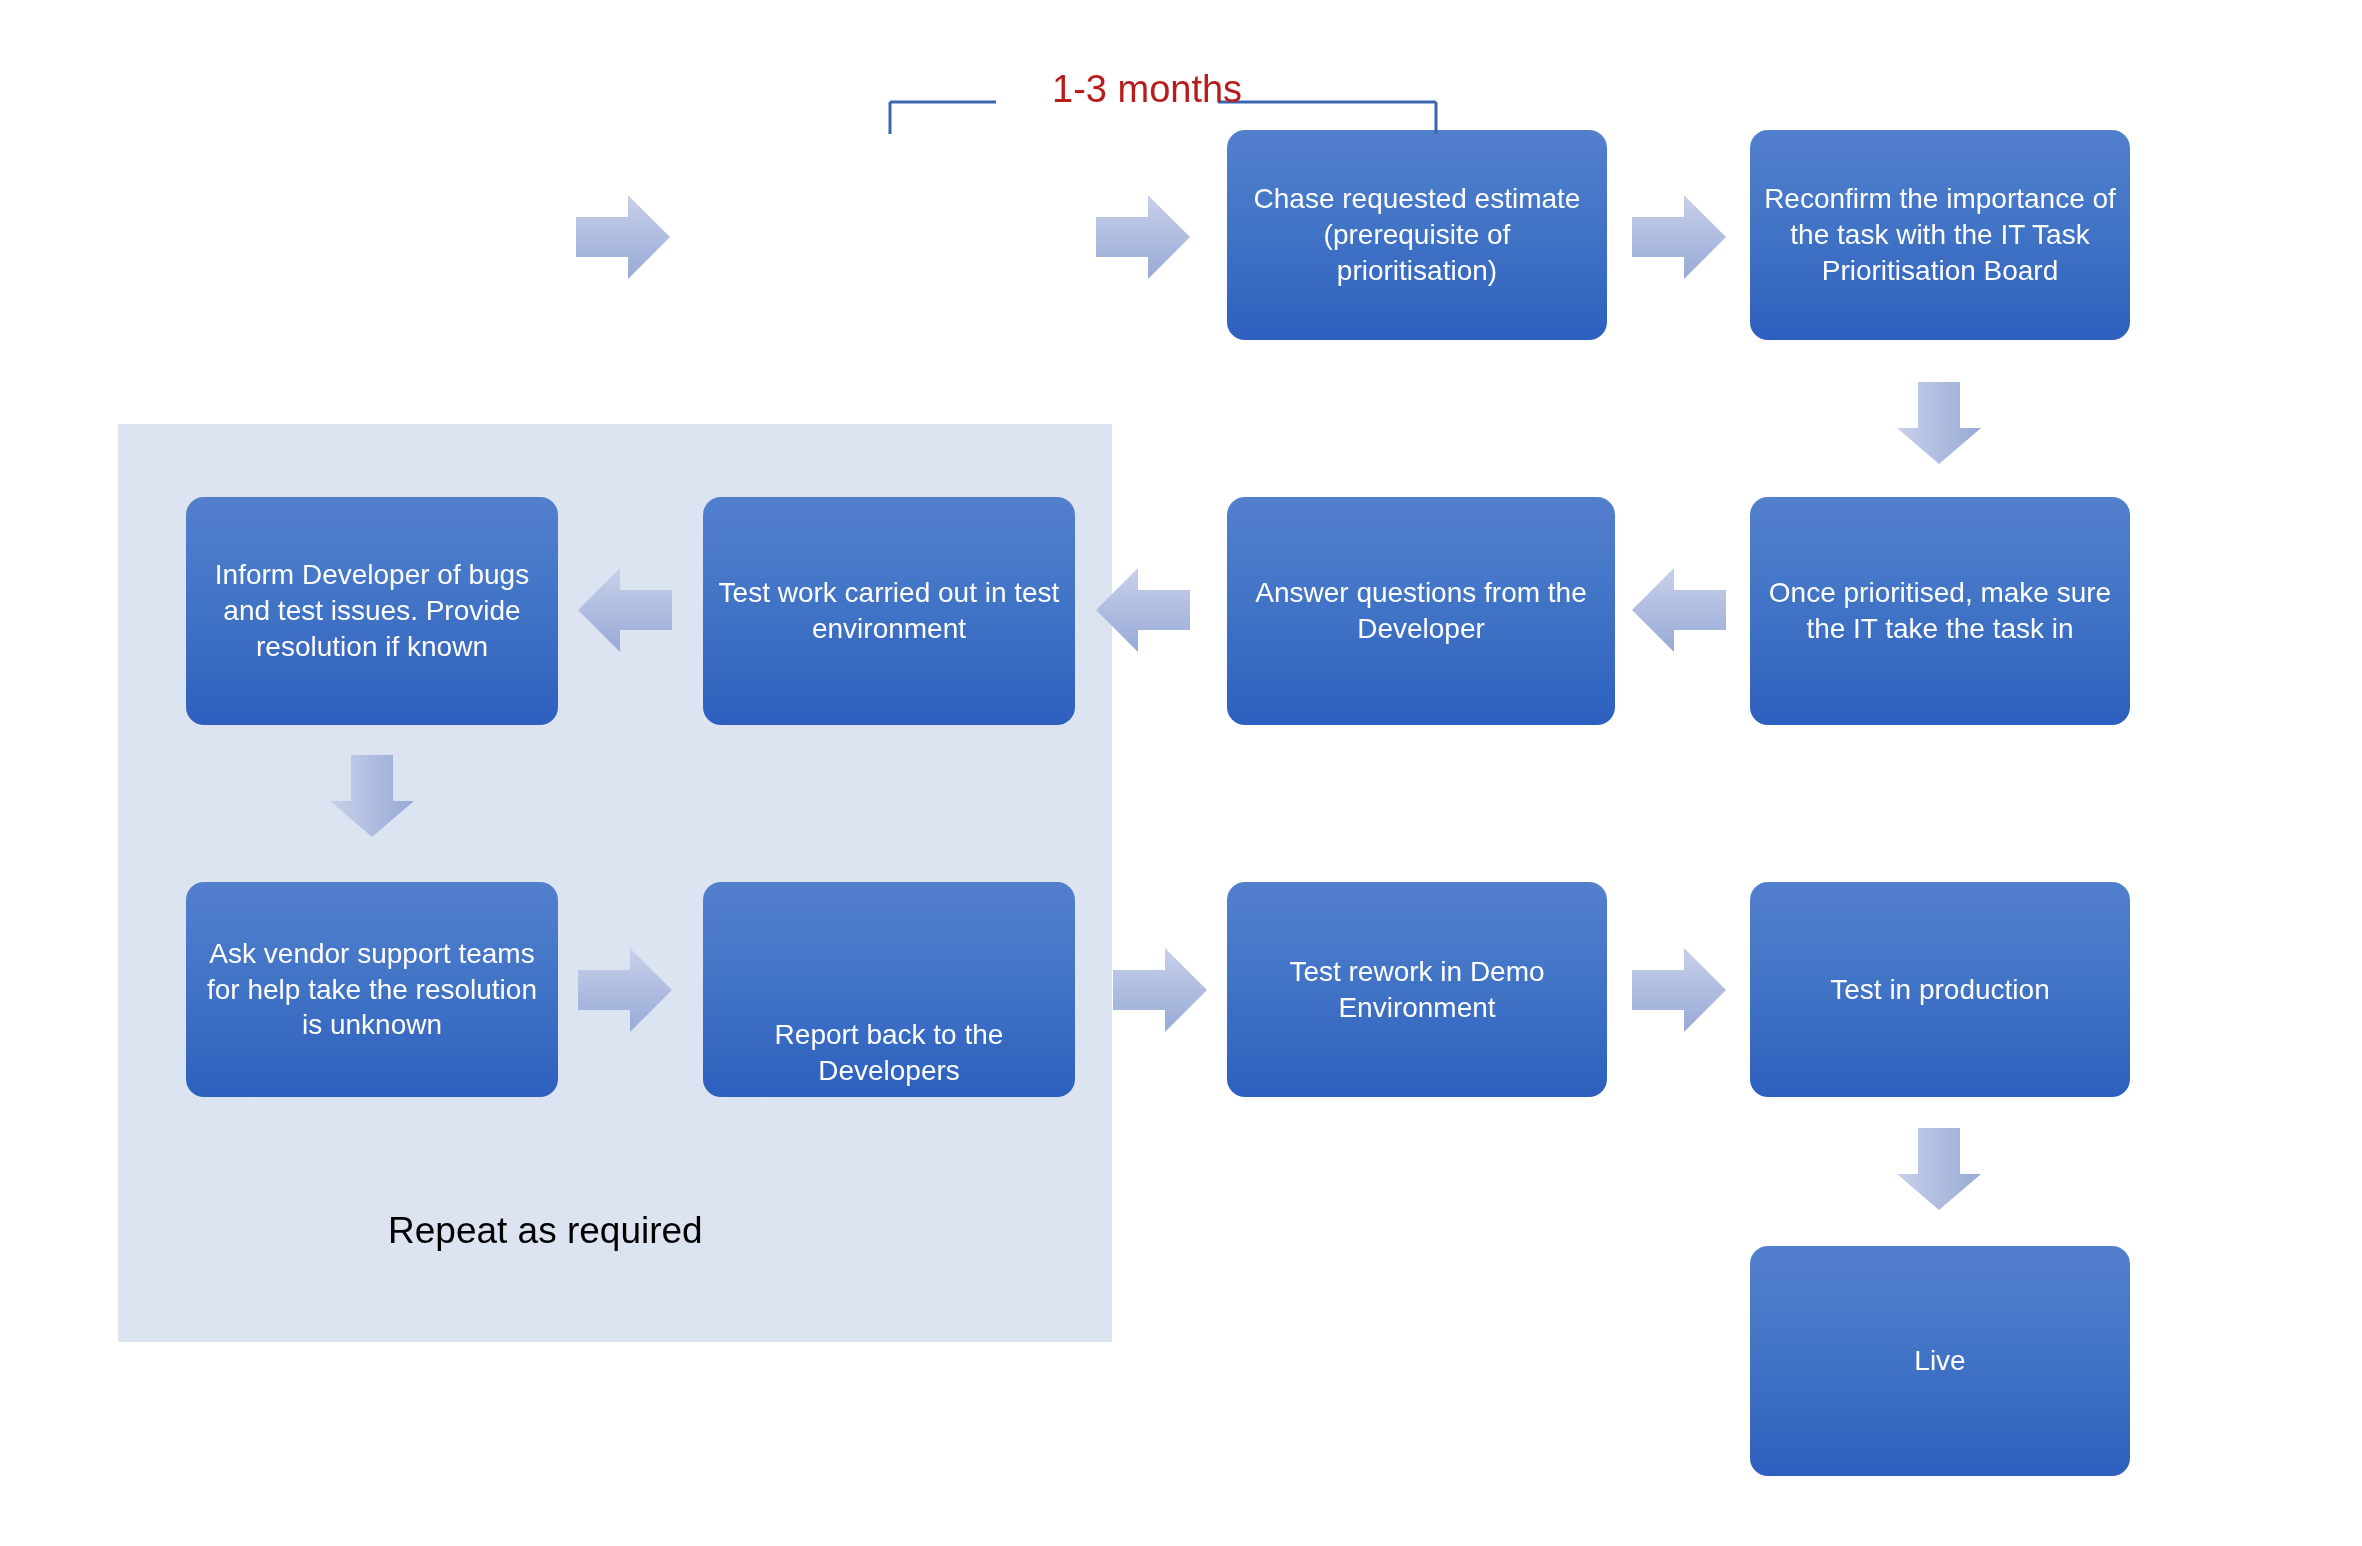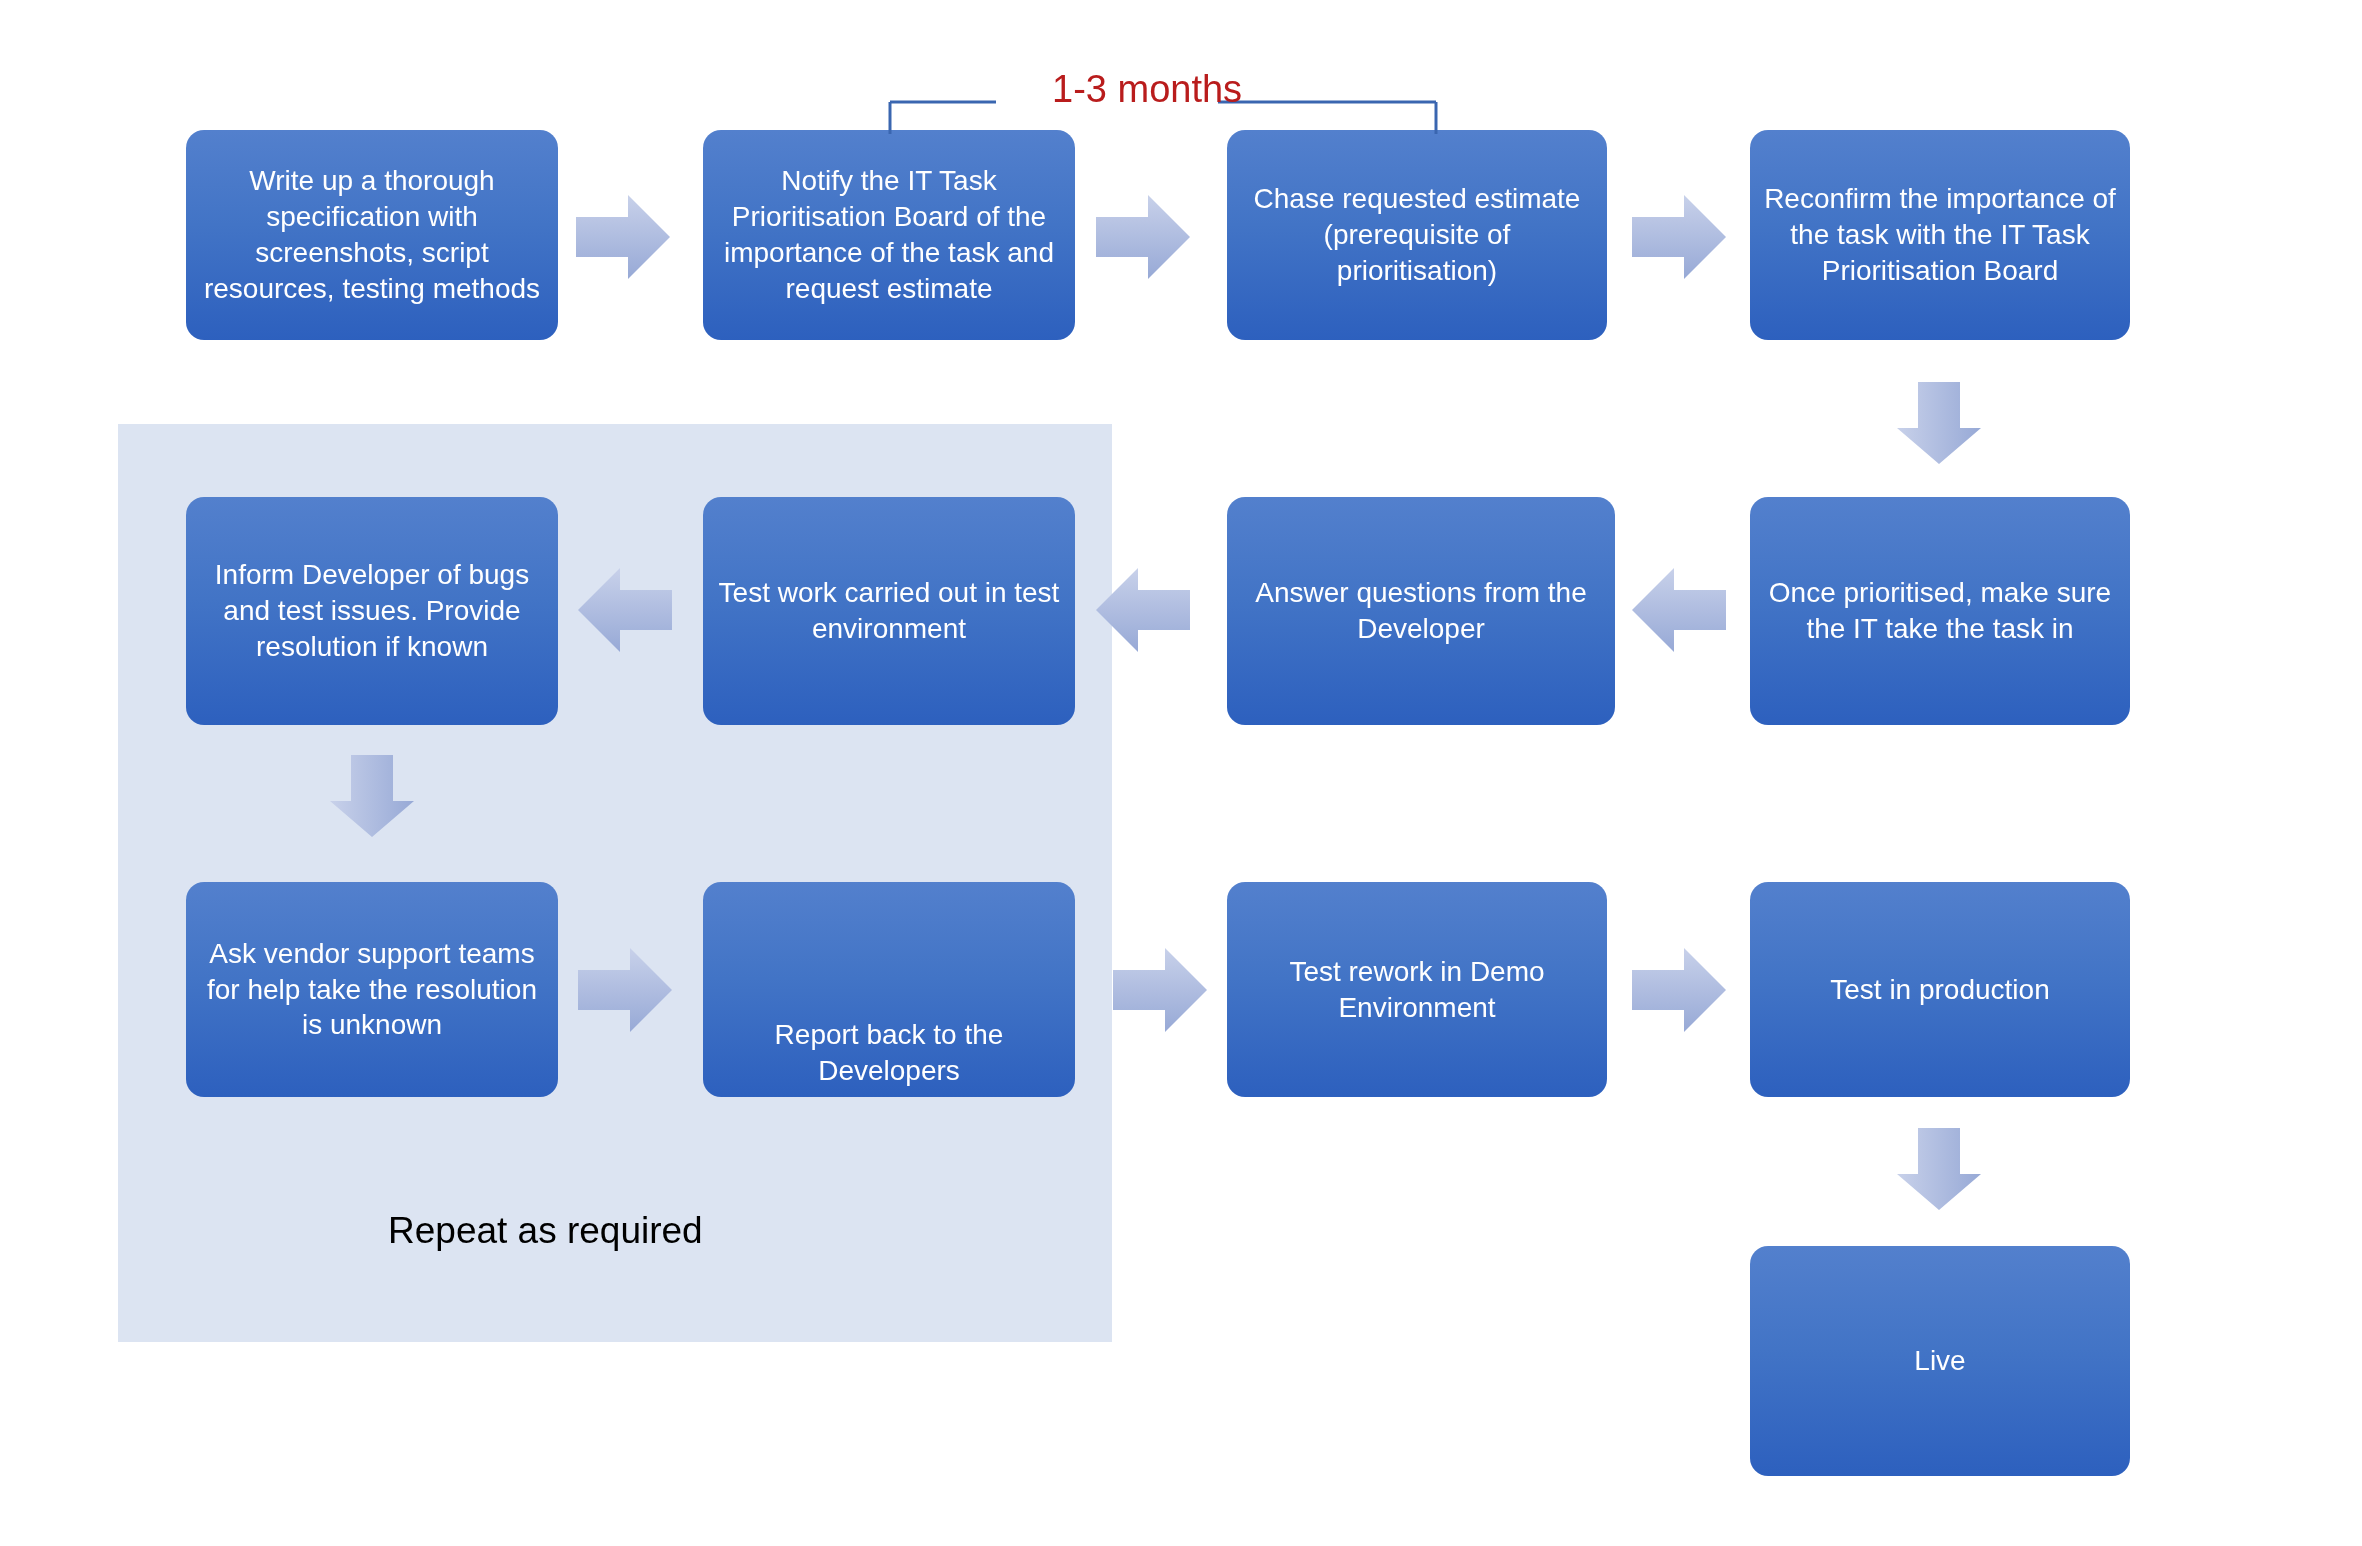--- a/index.html
+++ b/index.html
@@ -74,39 +74,33 @@
 </style>
 </head>
 <body>
 
 <div id="canvas">
 
   <div class="loop-region" style="left:118px; top:424px; width:994px; height:918px;"></div>
 
   <div class="loop-label" style="left:388px; top:1210px;">Repeat as required</div>
 
-  <div class="node" style="left:186px; top:130px; width:372px; height:210px;">
-    <span>Write up a thorough specification with screenshots, script resources, testing methods</span>
-  </div>
 
   <div class="arrow" style="left:576px; top:195px; width:94px; height:84px;">
     <svg viewBox="0 0 94 84" preserveAspectRatio="none">
       <defs>
         <linearGradient id="agR1" x1="0" y1="0" x2="0" y2="1">
           <stop offset="0%" stop-color="#C8D1EA"></stop>
             <stop offset="100%" stop-color="#97A9D6"></stop>
         </linearGradient>
       </defs>
       <polygon points="0,22 52,22 52,0 94,42 52,84 52,62 0,62" fill="url(#agR1)"></polygon>
     </svg>
   </div>
 
-  <div class="node" style="left:703px; top:130px; width:372px; height:210px;">
-    <span>Notify the IT Task Prioritisation Board of the importance of the task and request estimate</span>
-  </div>
 
   <div class="arrow" style="left:1096px; top:195px; width:94px; height:84px;">
     <svg viewBox="0 0 94 84" preserveAspectRatio="none">
       <defs>
         <linearGradient id="agR2" x1="0" y1="0" x2="0" y2="1">
           <stop offset="0%" stop-color="#C8D1EA"></stop>
             <stop offset="100%" stop-color="#97A9D6"></stop>
         </linearGradient>
       </defs>
       <polygon points="0,22 52,22 52,0 94,42 52,84 52,62 0,62" fill="url(#agR2)"></polygon>

